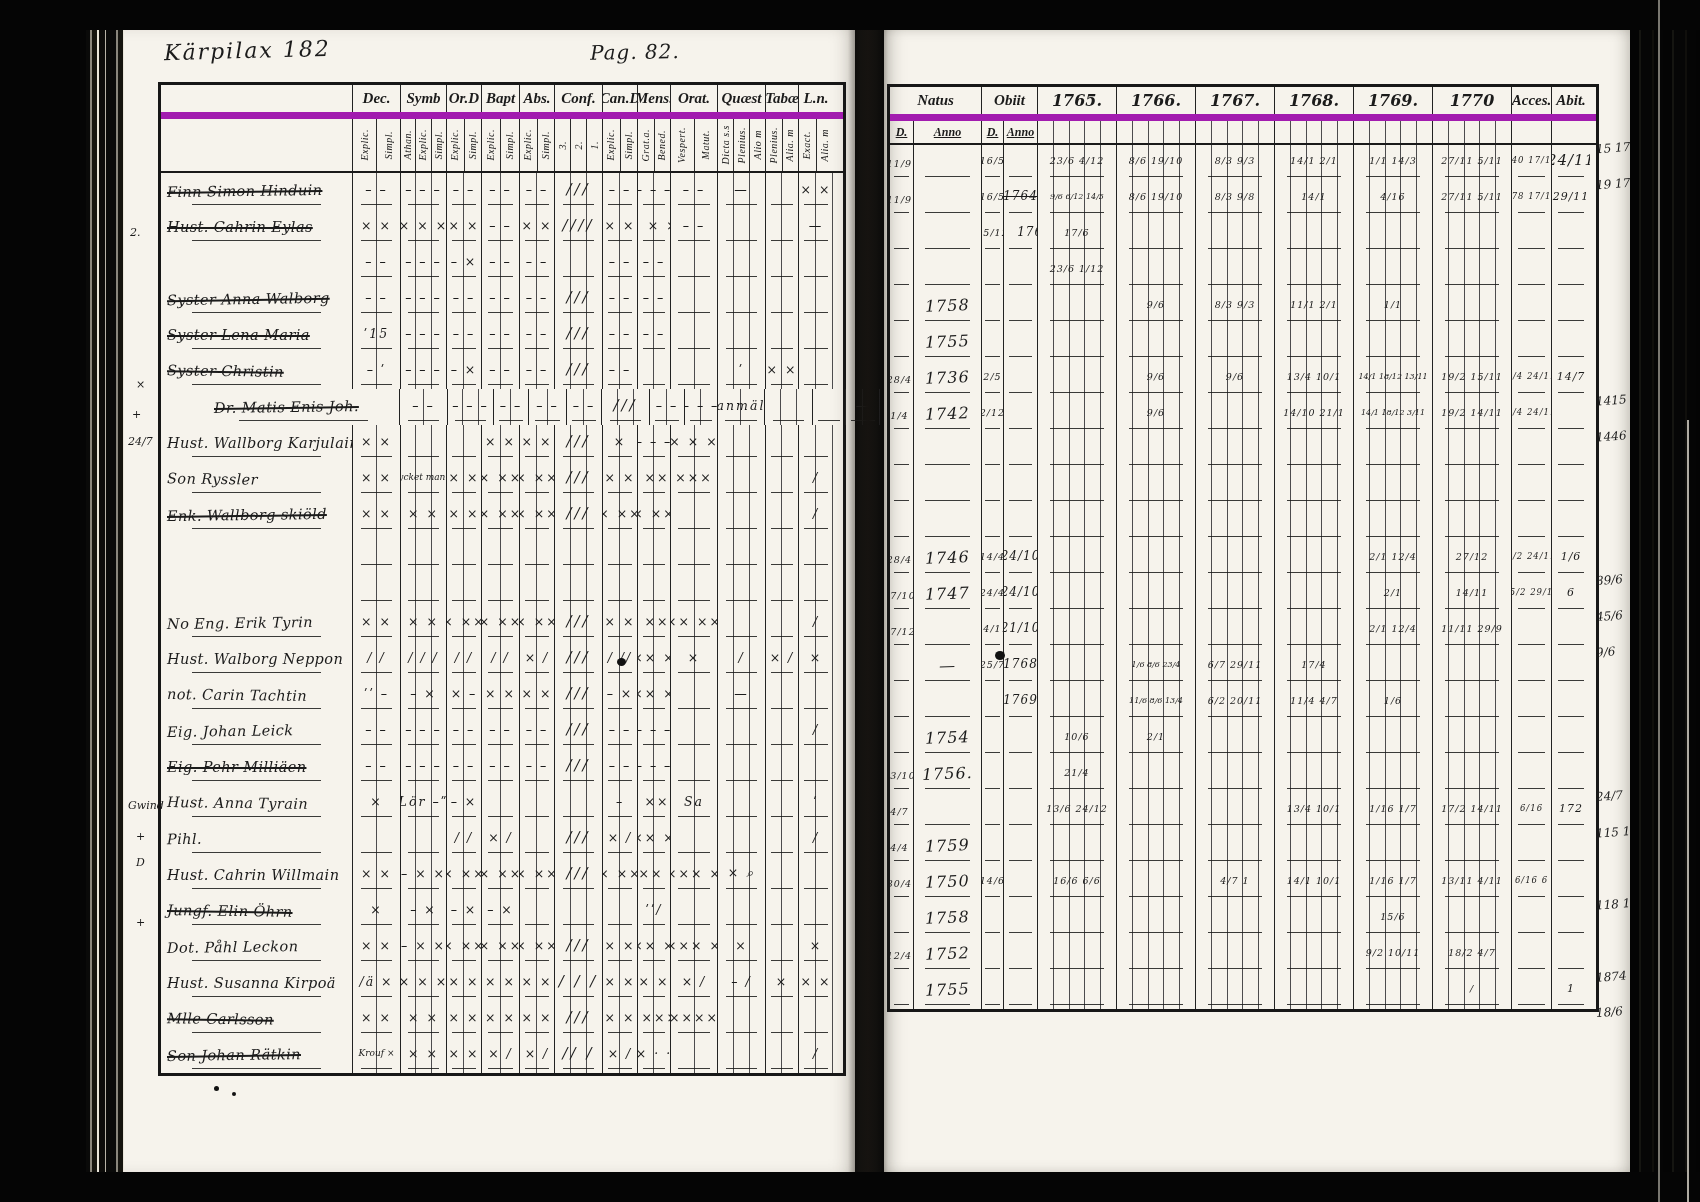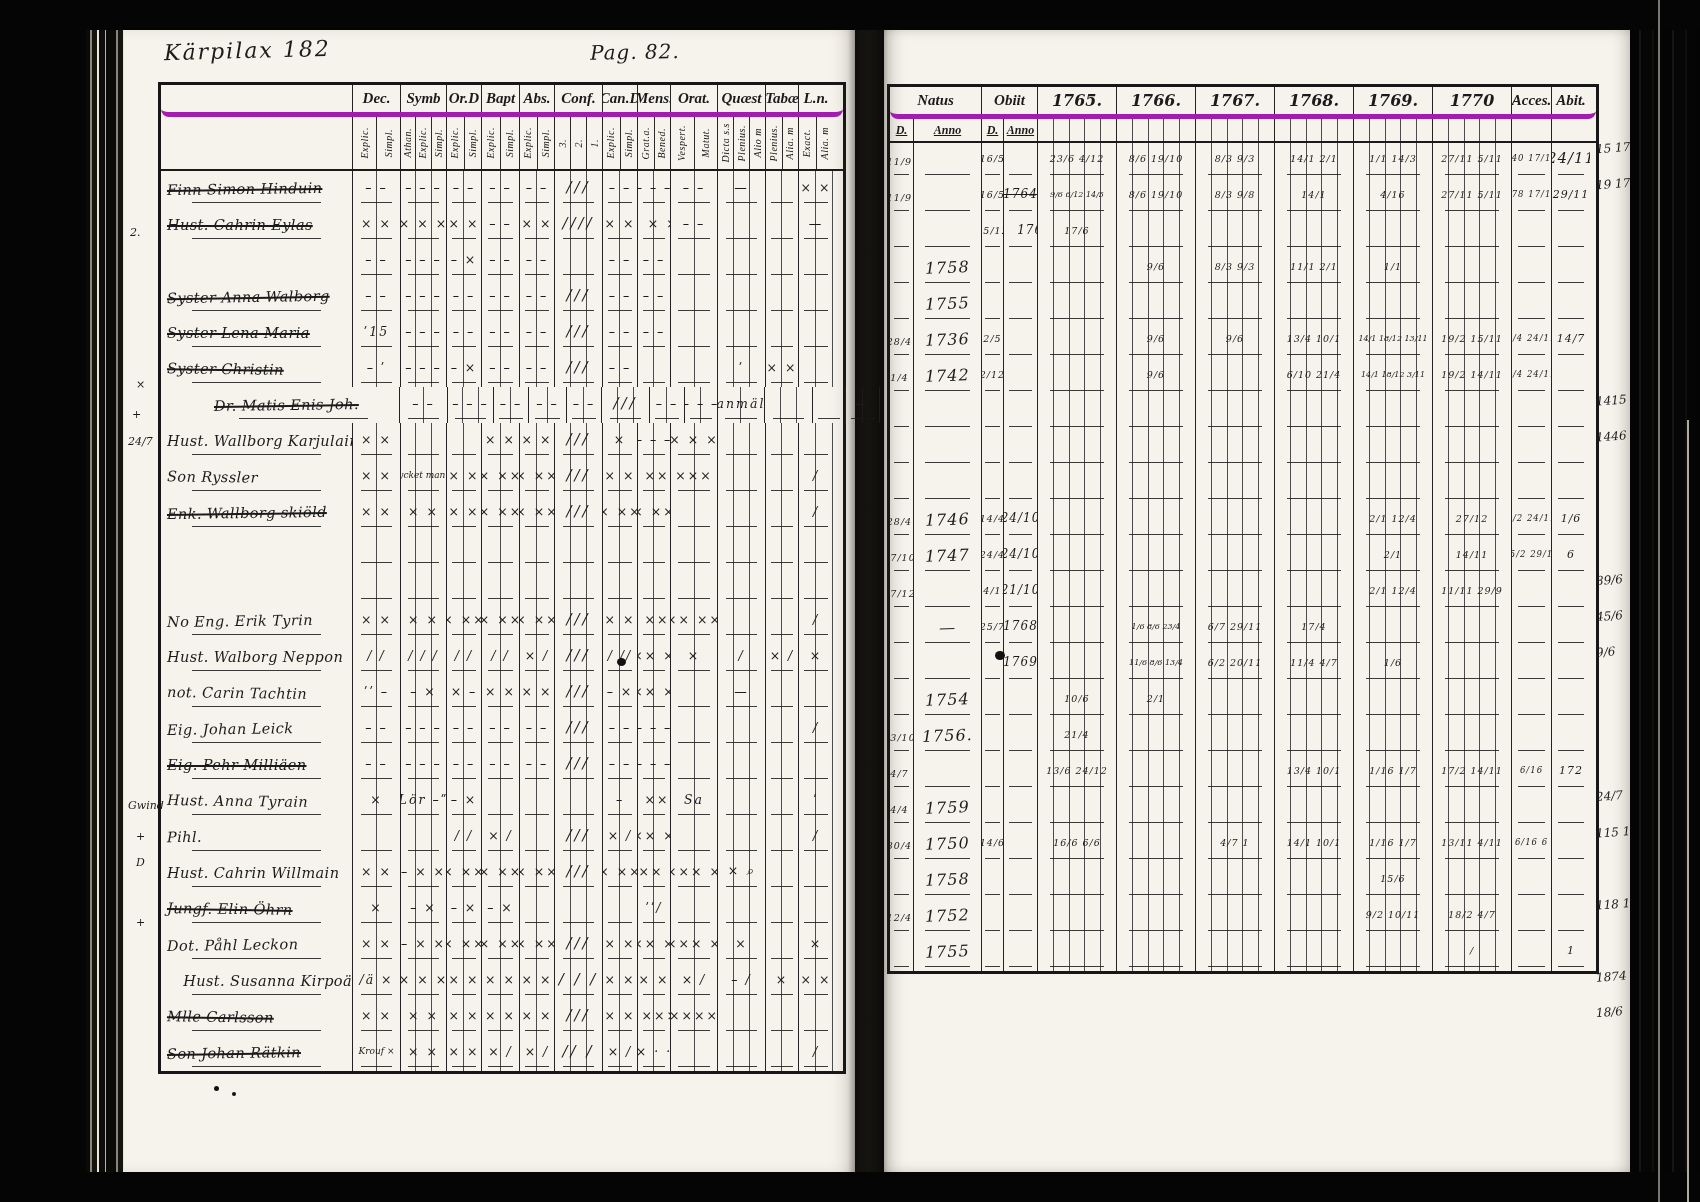--- a/index.html
+++ b/index.html
@@ -22,21 +22,21 @@
      background:linear-gradient(90deg,rgba(20,18,14,0) 0,rgba(35,32,26,.45) 30%,#161310 50%,rgba(35,32,26,.4) 70%,rgba(20,18,14,0) 100%);}
   
   .hand{font-style:italic;font-family:"DejaVu Serif","Liberation Serif",serif;}
   .lp-title{position:absolute;left:40px;top:8px;font-size:22px;letter-spacing:2px;transform:rotate(-1.5deg);}
   .lp-pag{position:absolute;left:466px;top:10px;font-size:20px;letter-spacing:1px;transform:rotate(-1deg);}
   
   .tbl{position:absolute;border:3px solid #171717;background:transparent;}
   .lp-tbl{left:34px;top:52px;width:682px;}
   .rp-tbl{left:3px;top:54px;width:706px;}
   .trow{display:flex;align-items:stretch;}
-  .hrow{height:27px;border-bottom:5px solid #a21caf;border-radius:8px;}
+  .hrow{height:27px;border-bottom:7px solid #a21caf;}
   .srow{height:52px;border-bottom:2px solid #1a1a1a;}
   .brow{height:36px;}
   .cell{box-sizing:border-box;border-right:1.6px solid #222;position:relative;overflow:hidden;
         display:flex;align-items:center;justify-content:center;}
   .cell:last-child{border-right:none;}
   .glabel{font-style:italic;font-weight:600;font-size:15px;white-space:nowrap;}
   .sub{writing-mode:vertical-rl;transform:rotate(180deg);font-style:italic;font-size:10px;
        line-height:1;white-space:nowrap;letter-spacing:.5px;}
   .subcell{box-sizing:border-box;border-right:1px solid #2a2a2a;display:flex;align-items:center;justify-content:center;height:100%;}
   .subcell:last-child{border-right:none;}
@@ -928,21 +928,21 @@
           </div>
           <div class="cell dash" style="width: 48px; flex: 0 0 48px; background-image: repeating-linear-gradient(to right, transparent 0px, transparent 15px, rgba(34, 34, 38, 0.8) 15px, rgba(34, 34, 38, 0.8) 16px);">
             <div class="hand marks">×</div>
           </div>
           <div class="cell dash" style="width: 33px; flex: 0 0 33px; background-image: repeating-linear-gradient(to right, transparent 0px, transparent 15.5px, rgba(34, 34, 38, 0.8) 15.5px, rgba(34, 34, 38, 0.8) 16.5px);"></div>
           <div class="cell dash" style="width: 34px; flex: 0 0 34px; background-image: repeating-linear-gradient(to right, transparent 0px, transparent 16px, rgba(34, 34, 38, 0.8) 16px, rgba(34, 34, 38, 0.8) 17px);">
             <div class="hand marks">×</div>
           </div>
         </div>
         <div class="trow brow">
-          <div class="cell namecell dash" style="width: 192px; flex: 0 0 192px; justify-content: flex-end;">
+          <div class="cell namecell dash" style="width: 192px; flex: 0 0 192px;">
             <div class="hand bname" style="transform: rotate(0deg);">Hust. Susanna Kirpoä</div>
           </div>
           <div class="cell dash" style="width: 48px; flex: 0 0 48px; background-image: repeating-linear-gradient(to right, transparent 0px, transparent 23px, rgba(34, 34, 38, 0.8) 23px, rgba(34, 34, 38, 0.8) 24px);">
             <div class="hand marks">/ä ×</div>
           </div>
           <div class="cell dash" style="width: 46px; flex: 0 0 46px; background-image: repeating-linear-gradient(to right, transparent 0px, transparent 14.3333px, rgba(34, 34, 38, 0.8) 14.3333px, rgba(34, 34, 38, 0.8) 15.3333px);">
             <div class="hand marks">× × ×</div>
           </div>
           <div class="cell dash" style="width: 35px; flex: 0 0 35px; background-image: repeating-linear-gradient(to right, transparent 0px, transparent 16.5px, rgba(34, 34, 38, 0.8) 16.5px, rgba(34, 34, 38, 0.8) 17.5px);">
             <div class="hand marks">× ×</div>
@@ -1201,20 +1201,36 @@
           <div class="cell dash" style="width: 79px; flex: 0 0 79px; background-image: repeating-linear-gradient(to right, transparent 0px, transparent 14.8px, rgba(34, 34, 38, 0.8) 14.8px, rgba(34, 34, 38, 0.8) 15.8px);"></div>
           <div class="cell dash" style="width: 79px; flex: 0 0 79px; background-image: repeating-linear-gradient(to right, transparent 0px, transparent 14.8px, rgba(34, 34, 38, 0.8) 14.8px, rgba(34, 34, 38, 0.8) 15.8px);"></div>
           <div class="cell dash" style="width: 79px; flex: 0 0 79px; background-image: repeating-linear-gradient(to right, transparent 0px, transparent 14.8px, rgba(34, 34, 38, 0.8) 14.8px, rgba(34, 34, 38, 0.8) 15.8px);"></div>
           <div class="cell dash" style="width: 79px; flex: 0 0 79px; background-image: repeating-linear-gradient(to right, transparent 0px, transparent 14.8px, rgba(34, 34, 38, 0.8) 14.8px, rgba(34, 34, 38, 0.8) 15.8px);"></div>
           <div class="cell dash" style="width: 79px; flex: 0 0 79px; background-image: repeating-linear-gradient(to right, transparent 0px, transparent 14.8px, rgba(34, 34, 38, 0.8) 14.8px, rgba(34, 34, 38, 0.8) 15.8px);"></div>
           <div class="cell dash" style="width: 40px; flex: 0 0 40px;"></div>
           <div class="cell dash" style="width: 38px; flex: 0 0 38px;"></div>
         </div>
         <div class="trow brow">
           <div class="cell dash" style="width: 24px; flex: 0 0 24px;"></div>
+          <div class="cell dash" style="width: 68px; flex: 0 0 68px;"></div>
+          <div class="cell dash" style="width: 22px; flex: 0 0 22px;"></div>
+          <div class="cell dash" style="width: 34px; flex: 0 0 34px;"></div>
+          <div class="cell dash" style="width: 79px; flex: 0 0 79px; background-image: repeating-linear-gradient(to right, transparent 0px, transparent 14.8px, rgba(34, 34, 38, 0.8) 14.8px, rgba(34, 34, 38, 0.8) 15.8px);">
+            <div class="hand frac">23/6 1/12</div>
+          </div>
+          <div class="cell dash" style="width: 79px; flex: 0 0 79px; background-image: repeating-linear-gradient(to right, transparent 0px, transparent 14.8px, rgba(34, 34, 38, 0.8) 14.8px, rgba(34, 34, 38, 0.8) 15.8px);"></div>
+          <div class="cell dash" style="width: 79px; flex: 0 0 79px; background-image: repeating-linear-gradient(to right, transparent 0px, transparent 14.8px, rgba(34, 34, 38, 0.8) 14.8px, rgba(34, 34, 38, 0.8) 15.8px);"></div>
+          <div class="cell dash" style="width: 79px; flex: 0 0 79px; background-image: repeating-linear-gradient(to right, transparent 0px, transparent 14.8px, rgba(34, 34, 38, 0.8) 14.8px, rgba(34, 34, 38, 0.8) 15.8px);"></div>
+          <div class="cell dash" style="width: 79px; flex: 0 0 79px; background-image: repeating-linear-gradient(to right, transparent 0px, transparent 14.8px, rgba(34, 34, 38, 0.8) 14.8px, rgba(34, 34, 38, 0.8) 15.8px);"></div>
+          <div class="cell dash" style="width: 79px; flex: 0 0 79px; background-image: repeating-linear-gradient(to right, transparent 0px, transparent 14.8px, rgba(34, 34, 38, 0.8) 14.8px, rgba(34, 34, 38, 0.8) 15.8px);"></div>
+          <div class="cell dash" style="width: 40px; flex: 0 0 40px;"></div>
+          <div class="cell dash" style="width: 38px; flex: 0 0 38px;"></div>
+        </div>
+        <div class="trow brow">
+          <div class="cell dash" style="width: 24px; flex: 0 0 24px;"></div>
           <div class="cell dash" style="width: 68px; flex: 0 0 68px;">
             <div class="hand yearnum">1758</div>
           </div>
           <div class="cell dash" style="width: 22px; flex: 0 0 22px;"></div>
           <div class="cell dash" style="width: 34px; flex: 0 0 34px;"></div>
           <div class="cell dash" style="width: 79px; flex: 0 0 79px; background-image: repeating-linear-gradient(to right, transparent 0px, transparent 14.8px, rgba(34, 34, 38, 0.8) 14.8px, rgba(34, 34, 38, 0.8) 15.8px);"></div>
           <div class="cell dash" style="width: 79px; flex: 0 0 79px; background-image: repeating-linear-gradient(to right, transparent 0px, transparent 14.8px, rgba(34, 34, 38, 0.8) 14.8px, rgba(34, 34, 38, 0.8) 15.8px);">
             <div class="hand frac">9/6</div>
           </div>
           <div class="cell dash" style="width: 79px; flex: 0 0 79px; background-image: repeating-linear-gradient(to right, transparent 0px, transparent 14.8px, rgba(34, 34, 38, 0.8) 14.8px, rgba(34, 34, 38, 0.8) 15.8px);">
@@ -1290,21 +1306,21 @@
           <div class="cell dash" style="width: 22px; flex: 0 0 22px;">
             <div class="hand frac">2/12</div>
           </div>
           <div class="cell dash" style="width: 34px; flex: 0 0 34px;"></div>
           <div class="cell dash" style="width: 79px; flex: 0 0 79px; background-image: repeating-linear-gradient(to right, transparent 0px, transparent 14.8px, rgba(34, 34, 38, 0.8) 14.8px, rgba(34, 34, 38, 0.8) 15.8px);"></div>
           <div class="cell dash" style="width: 79px; flex: 0 0 79px; background-image: repeating-linear-gradient(to right, transparent 0px, transparent 14.8px, rgba(34, 34, 38, 0.8) 14.8px, rgba(34, 34, 38, 0.8) 15.8px);">
             <div class="hand frac">9/6</div>
           </div>
           <div class="cell dash" style="width: 79px; flex: 0 0 79px; background-image: repeating-linear-gradient(to right, transparent 0px, transparent 14.8px, rgba(34, 34, 38, 0.8) 14.8px, rgba(34, 34, 38, 0.8) 15.8px);"></div>
           <div class="cell dash" style="width: 79px; flex: 0 0 79px; background-image: repeating-linear-gradient(to right, transparent 0px, transparent 14.8px, rgba(34, 34, 38, 0.8) 14.8px, rgba(34, 34, 38, 0.8) 15.8px);">
-            <div class="hand frac">6/10 21/4</div>
+            <div class="hand frac">14/10 21/1</div>
           </div>
           <div class="cell dash" style="width: 79px; flex: 0 0 79px; background-image: repeating-linear-gradient(to right, transparent 0px, transparent 14.8px, rgba(34, 34, 38, 0.8) 14.8px, rgba(34, 34, 38, 0.8) 15.8px);">
             <div class="hand frac" style="font-size: 8px; letter-spacing: 0px;">14/1 18/12 3/11</div>
           </div>
           <div class="cell dash" style="width: 79px; flex: 0 0 79px; background-image: repeating-linear-gradient(to right, transparent 0px, transparent 14.8px, rgba(34, 34, 38, 0.8) 14.8px, rgba(34, 34, 38, 0.8) 15.8px);">
             <div class="hand frac">19/2 14/11</div>
           </div>
           <div class="cell dash" style="width: 40px; flex: 0 0 40px;">
             <div class="hand frac" style="font-size: 8.5px;">2/4 24/11</div>
           </div>

